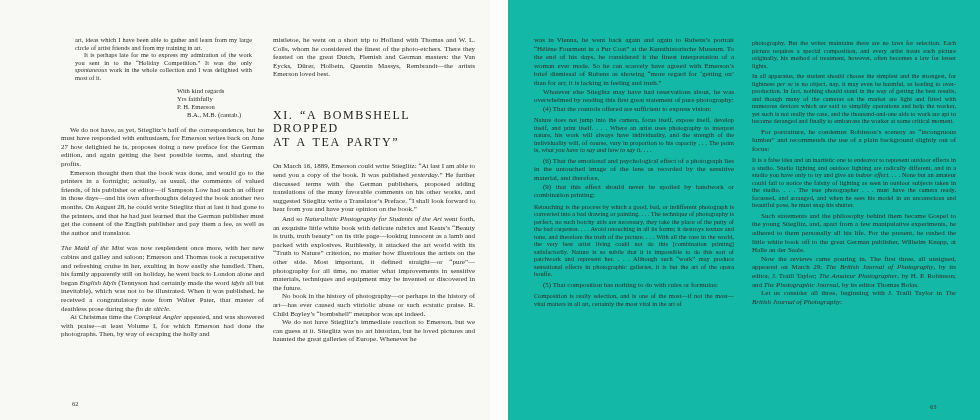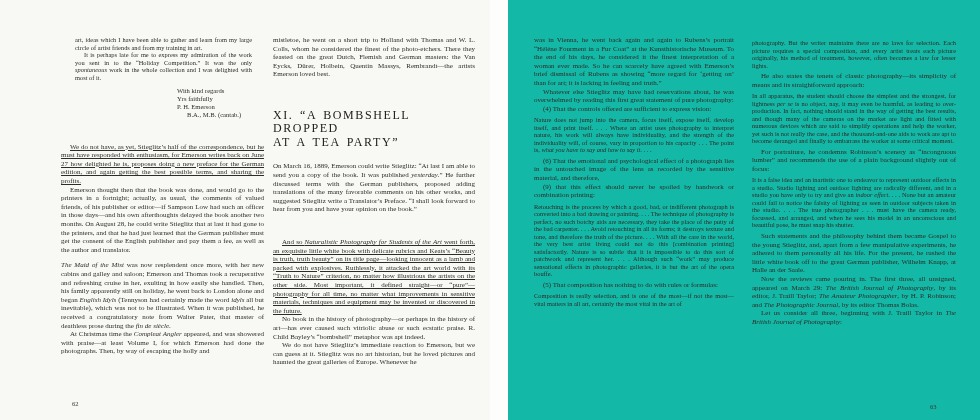--- a/index.html
+++ b/index.html
@@ -18,21 +18,21 @@
     font-size:7px;line-height:8.6px;
     text-align:justify;
     text-rendering:optimizeLegibility;
   }
   .col-1{left:61px;width:203px;}
   .col-2{left:273px;width:202px;}
   .col-3{left:26px;width:200px;}
   .col-4{left:244px;width:204px;}
   p{margin:0;padding:0;}
   .p{text-indent:9px;}
-  .pg{text-indent:9px;margin-top:24px;text-decoration:underline;}
+  .pg{text-indent:9px;margin-top:1px;}
   .po{}
   .ps{margin-top:7px;}
   .q{font-size:6.4px;line-height:7.5px;margin:3px 0;}
   .lq{font-size:6.4px;line-height:7.5px;margin:0 12px 0 14px;}
   .lqi{font-size:6.4px;line-height:7.5px;margin:0 12px 0 14px;text-indent:9px;}
   .sig{margin:6px 0 7px 116px;font-size:6.6px;line-height:7.9px;text-align:left;}
   .sig-line:last-child{margin-left:10px;}
   .chap-heading{
     margin:30px 0 13px 0;
     font-size:12px;line-height:13.5px;
@@ -84,21 +84,20 @@
         <p class="p">(4) That the controls offered are sufficient to express vision:</p>
         <p class="q">Nature does not jump into the camera, focus itself, expose itself, develop itself, and print itself. . . . Where an artist uses photography to interpret nature, his work will always have individuality, and the strength of the individuality will, of course, vary in proportion to his capacity . . . The point is, <i>what you have to say and how to say it</i>. . . .</p>
         <p class="p">(6) That the emotional and psychological effect of a photograph lies in the untouched image of the lens as recorded by the sensitive material, and therefore,</p>
         <p class="p">(9) that this effect should never be spoiled by handwork or combination printing:</p>
         <p class="q">Retouching is the process by which a good, bad, or indifferent photograph is converted into a bad drawing or painting. . . . The technique of photography is perfect, no such botchy aids are necessary, they take the place of the putty of the bad carpenter. . . . Avoid retouching in all its forms; it destroys texture and tone, and therefore the truth of the picture. . . . With all the care in the world, the very best artist living could not do this [combination printing] satisfactorily. Nature is so subtle that it is impossible to do this sort of patchwork and represent her. . . . Although such “work” may produce sensational effects in photographic galleries, it is but the art of the opera bouffe.</p>
         <p class="p">(5) That composition has nothing to do with rules or formulas:</p>
         <p class="q">Composition is really selection, and is one of the most—if not the most—vital matters in all art, certainly the most vital in the art of</p>
       </div>
     <div class="col col-4">
         <p class="q">photography. But the writer maintains there are no laws for selection. Each picture requires a special composition, and every artist treats each picture originally, his method of treatment, however, often becomes a law for lesser lights.</p>
-        <p class="p">He also states the tenets of classic photography—its simplicity of means and its straightforward approach:</p>
         <p class="q">In all apparatus, the student should choose the simplest and the strongest, for lightness <i>per se</i> is no object, nay, it may even be harmful, as leading to over-production. In fact, nothing should stand in the way of getting the best results, and though many of the cameras on the market are light and fitted with numerous devices which are said to simplify operations and help the worker, yet such is not really the case, and the thousand-and-one aids to work are apt to become deranged and finally to embarrass the worker at some critical moment.</p>
         <p class="p">For portraiture, he condemns Robinson’s scenery as “incongruous lumber” and recommends the use of a plain background slightly out of focus:</p>
         <p class="q">It is a false idea and an inartistic one to endeavor to represent outdoor effects in a studio. Studio lighting and outdoor lighting are radically different, and in a studio you have only to try and give an <i>indoor effect</i>. . . . None but an amateur could fail to notice the falsity of lighting as seen in outdoor subjects taken in the studio. . . . The true photographer . . . must have the camera ready, focussed, and arranged, and when he sees his model in an unconscious and beautiful pose, he must snap his shutter.</p>
         <p class="p">Such statements and the philosophy behind them became Gospel to the young Stieglitz, and, apart from a few manipulative experiments, he adhered to them personally all his life. For the present, he rushed the little white book off to the great German publisher, Wilhelm Knapp, at Halle an der Saale.</p>
         <p class="p">Now the reviews came pouring in. The first three, all unsigned, appeared on March 29: <i>The British Journal of Photography</i>, by its editor, J. Traill Taylor; <i>The Amateur Photographer</i>, by H. P. Robinson; and <i>The Photographic Journal</i>, by its editor Thomas Bolas.</p>
         <p class="p">Let us consider all three, beginning with J. Traill Taylor in <i>The British Journal of Photography</i>:</p>
       </div>
     <div class="folio folio-right">63</div>
   </section>
 

